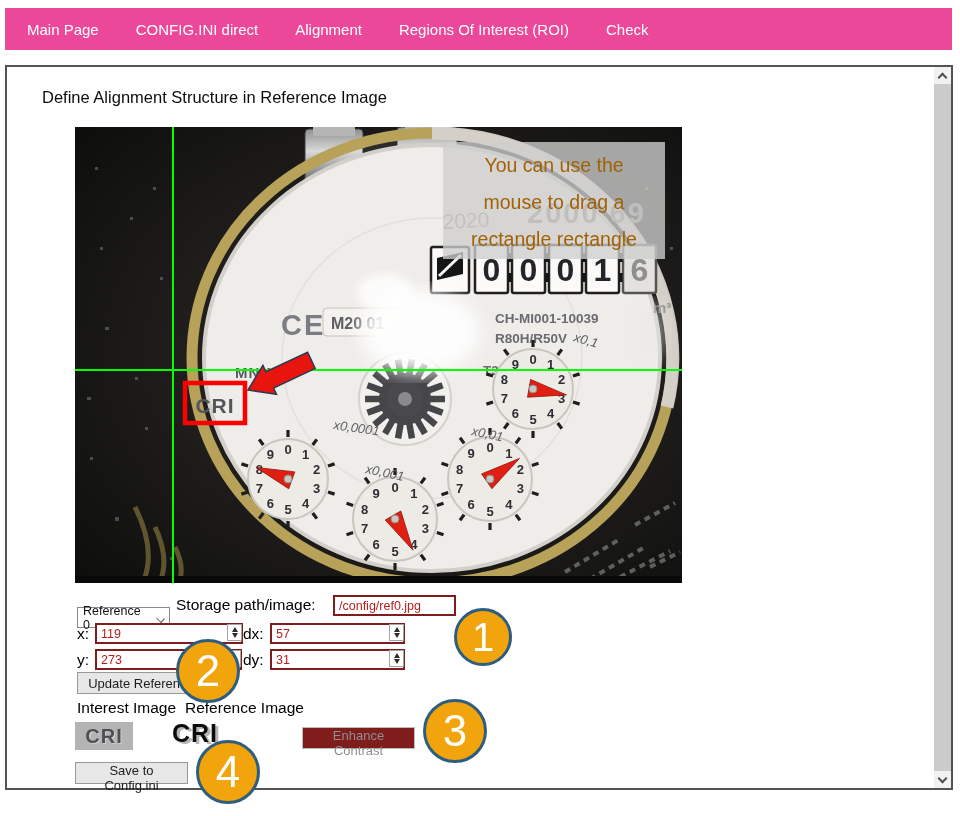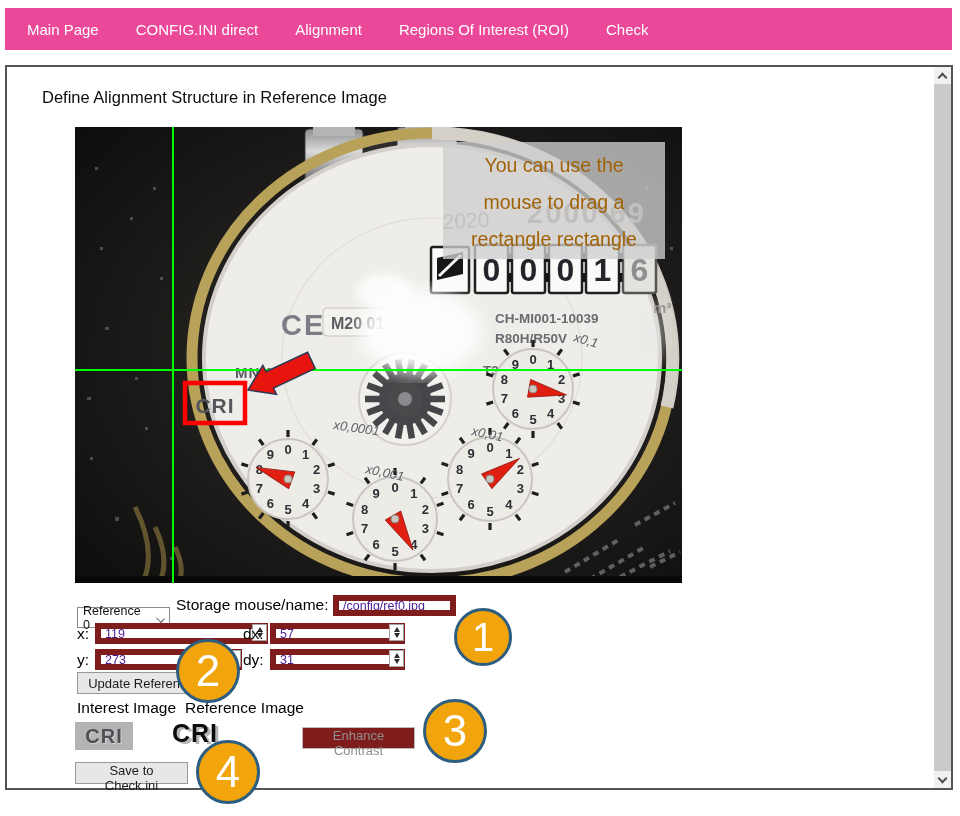--- a/index.html
+++ b/index.html
@@ -24,22 +24,22 @@
            background:rgba(206,206,206,.78);color:#a16207;font-size:19.5px;
            line-height:37px;text-align:center;padding-top:5px}
 
   
   .lbl{position:absolute;font-size:15.5px;color:#000;white-space:nowrap}
   .selectbox{position:absolute;height:21px;border:1px solid #8a8a8a;background:#fff;
              display:flex;align-items:center;font-size:12.5px;color:#111;padding:0 18px 0 5px}
   .sel-chev{position:absolute;right:5px;top:7px;width:7px;height:7px;
             border-right:1.6px solid #555;border-bottom:1.6px solid #555;transform:rotate(45deg) scale(1,.8)}
   .field{position:absolute;height:21px}
-  .field input{width:100%;height:100%;border:6px solid #7f1d1d;font-size:12.5px;
-               padding:0 18px 0 4px;color:#4c1d95;background:#fff}
+  .field input{width:100%;height:100%;border:2px solid #7f1d1d;font-size:12.5px;
+               padding:0 18px 0 4px;color:#b91c1c;background:#fff}
   .txtfield input{padding-right:4px}
   .spin{position:absolute;right:1px;top:1px;width:15px;height:17px;border:1px solid #a5a5a5;
         background:#fff;display:flex;flex-direction:column;align-items:center;justify-content:space-evenly}
   .triU{width:0;height:0;border-left:3.5px solid transparent;border-right:3.5px solid transparent;
         border-bottom:5px solid #2c2c2c}
   .triD{width:0;height:0;border-left:3.5px solid transparent;border-right:3.5px solid transparent;
         border-top:5px solid #2c2c2c}
   .btn{position:absolute;height:22px;font-size:13px;color:#1c1c1c;background:#e7e7e7;
        border:1px solid #999;padding:0 8px;cursor:pointer}
   .btn.disabled{color:#8f8f8f;background:#7f1d1d;border-color:#bcbcbc}
@@ -340,27 +340,27 @@
       <div>You can use the</div>
       <div>mouse to drag a</div>
       <div>rectangle rectangle</div>
     </div>
   </div>
 
   <div class="selectbox" style="left:70px;top:540px;width:93px">
     <span>Reference 0</span>
     <span class="sel-chev"></span>
   </div>
-  <span class="lbl" style="left:169px;top:529px">Storage mouse/name:</span>
+  <span class="lbl" style="left:169px;top:529px">Storage path/image:</span>
   <div class="field txtfield" style="left:326px;top:528px;width:123px">
     <input type="text" value="/config/ref0.jpg" style="">
   </div>
 
   <span class="lbl" style="left:70px;top:558px">x:</span>
-  <div class="field" style="left:88px;top:556px;width:173px">
+  <div class="field" style="left:88px;top:556px;width:148px">
     <input type="text" value="119" style="">
     <span class="spin">
         <span class="triU"></span>
         <span class="triD"></span>
       </span>
   </div>
   <span class="lbl" style="left:236px;top:558px">dx:</span>
   <div class="field" style="left:263px;top:556px;width:135px">
     <input type="text" value="57" style="">
     <span class="spin">
@@ -388,21 +388,21 @@
 
   <button class="btn" style="left:70px;top:605px;width:128px">Update Reference</button>
 
   <span class="lbl" style="left:70px;top:632px">Interest Image</span>
   <span class="lbl" style="left:178px;top:632px">Reference Image</span>
 
   <div class="thumbA">CRI</div>
   <div class="thumbB">CRI</div>
 
   <button class="btn disabled" style="left:295px;top:660px;width:113px">Enhance Contrast</button>
-  <button class="btn" style="left:68px;top:695px;width:113px">Save to Check.ini</button>
+  <button class="btn" style="left:68px;top:695px;width:113px">Save to Config.ini</button>
 
   <div class="badge b58" style="left:447px;top:541px">1</div>
   <div class="badge b64" style="left:169px;top:572px">2</div>
   <div class="badge b64" style="left:416px;top:632px">3</div>
   <div class="badge b64" style="left:189px;top:673px">4</div>
 
   <div class="sb">
     <div class="sb-btn sb-up">
         <span class="chU"></span>
       </div>

